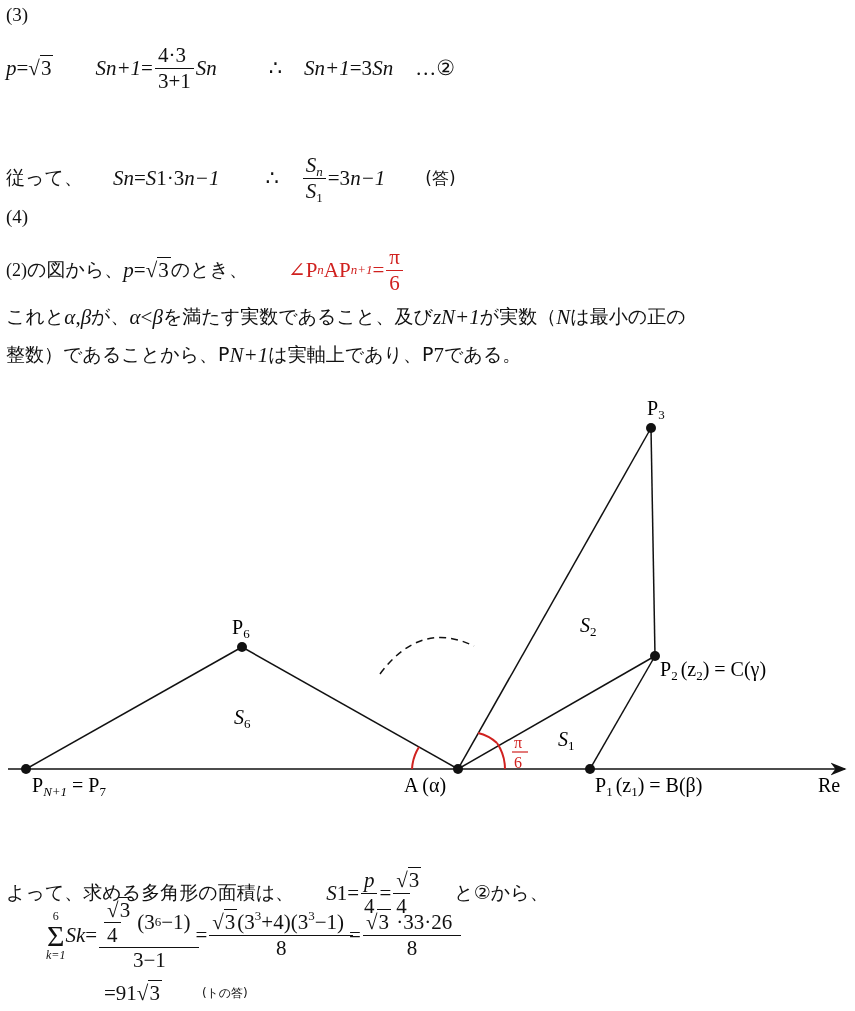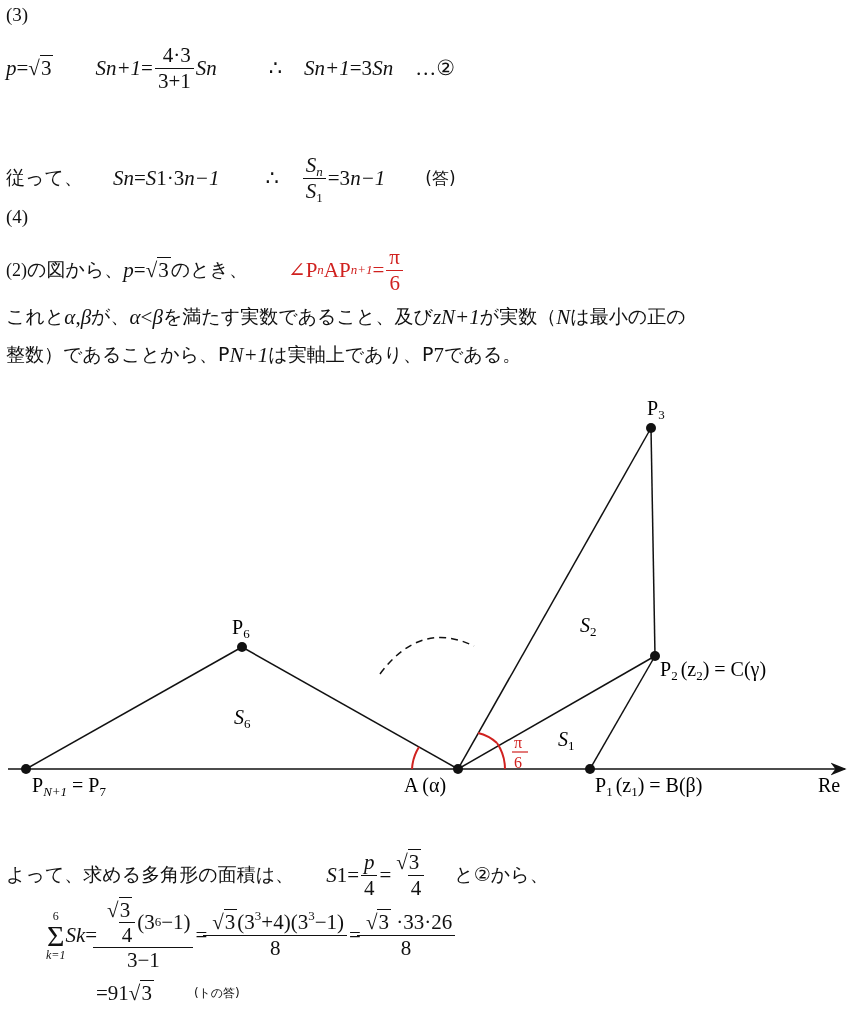--- a/index.html
+++ b/index.html
@@ -9,21 +9,21 @@
     color: #111111;
   }
   .abs { position: absolute; white-space: nowrap; }
   .jp { font-family: "DejaVu Sans", "Liberation Sans", sans-serif; font-size: 19px; }
   .m { font-family: "Liberation Serif", "DejaVu Serif", serif; font-size: 21px; }
   .it { font-style: italic; }
   sub, sup { font-size: 13px; line-height: 0; }
   sub { vertical-align: -4px; }
   sup { vertical-align: 9px; }
   .red { color: #d0211f; }
-  .frac { display: inline-flex; flex-direction: column; align-items: flex-end; vertical-align: middle; margin: 0 2px; }
+  .frac { display: inline-flex; flex-direction: column; align-items: flex-start; vertical-align: middle; margin: 0 2px; }
   .frac .num { padding: 0 3px; line-height: 1.15; }
   .frac .den { padding: 0 3px; line-height: 1.15; border-top: 1.3px solid currentColor; }
   .sqrt { display: inline-block; }
   .sqrt .rad { border-top: 1.3px solid currentColor; padding: 0 2px 0 1px; }
   .gap { display: inline-block; }
   .sum { display: inline-flex; flex-direction: column; align-items: center; vertical-align: middle; line-height: 1; }
   .sum .lim { font-size: 12px; font-style: italic; }
   .sum .sig { font-size: 30px; line-height: 0.9; }
   svg text { font-family: "Liberation Serif", "DejaVu Serif", serif; }
 </style>
@@ -172,21 +172,21 @@
   <text x="660" y="676" font-size="20"><tspan>P</tspan><tspan font-size="13" dy="4">2</tspan><tspan dy="-4" dx="3">(z</tspan><tspan font-size="13" dy="4">2</tspan><tspan dy="-4">) = C(γ)</tspan></text>
   <text x="404" y="792" font-size="20">A (α)</text>
   <text x="595" y="792" font-size="20"><tspan>P</tspan><tspan font-size="13" dy="4">1</tspan><tspan dy="-4" dx="3">(z</tspan><tspan font-size="13" dy="4">1</tspan><tspan dy="-4">) = B(β)</tspan></text>
   <text x="32" y="792" font-size="20"><tspan>P</tspan><tspan font-size="13" font-style="italic" dy="4">N+1</tspan><tspan dy="-4"> = P</tspan><tspan font-size="13" dy="4">7</tspan></text>
   <text x="818" y="792" font-size="20">Re</text>
   <text x="514" y="748" font-size="16" fill="#d0211f">π</text>
   <line x1="512" y1="752" x2="528" y2="752" stroke="#d0211f" stroke-width="1.2"></line>
   <text x="514" y="768" font-size="16" fill="#d0211f">6</text>
 </svg>
 
-<div class="abs" style="left:6px; top:850px; height:50px; display:flex; align-items:center;">
+<div class="abs" style="left:6px; top:868px; height:50px; display:flex; align-items:center;">
   <span class="jp">よって、求める多角形の面積は、</span>
   <span class="gap" style="width:32px"></span>
   <span class="m it">S</span>
     <sub class="m">1</sub>
   <span class="m">=</span>
   <span class="m frac">
     <span class="num it">p</span>
     <span class="den">4</span>
   </span>
   <span class="m">=</span>
@@ -224,18 +224,18 @@
     <span class="num"><span class="sqrt">√<span class="rad">3</span></span><span>(3</span><sup>3</sup><span>+4)(3</span><sup>3</sup><span>−1)</span></span>
     <span class="den" style="width:100%; text-align:center;">8</span>
   </span>
   <span class="m">=</span>
   <span class="m frac">
     <span class="num"><span class="sqrt">√<span class="rad">3</span></span><span> ·33·26</span></span>
     <span class="den" style="width:100%; text-align:center;">8</span>
   </span>
 </div>
 
-<div class="abs" style="left:96px; top:978px; height:30px; display:flex; align-items:center;justify-content:space-between;">
+<div class="abs" style="left:104px; top:978px; height:30px; display:flex; align-items:center;justify-content:space-between;">
   <span class="m">=91</span>
   <span class="m sqrt">√<span class="rad">3</span></span>
   <span class="gap" style="width:40px"></span>
   <span class="jp" style="font-size:12px">(トの答)</span>
 </div>
 
 </body></html>

